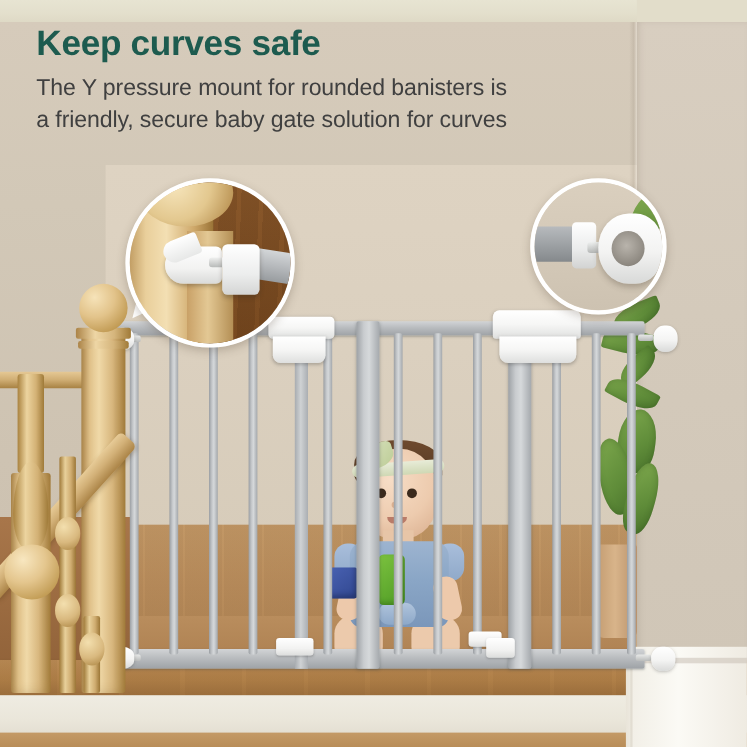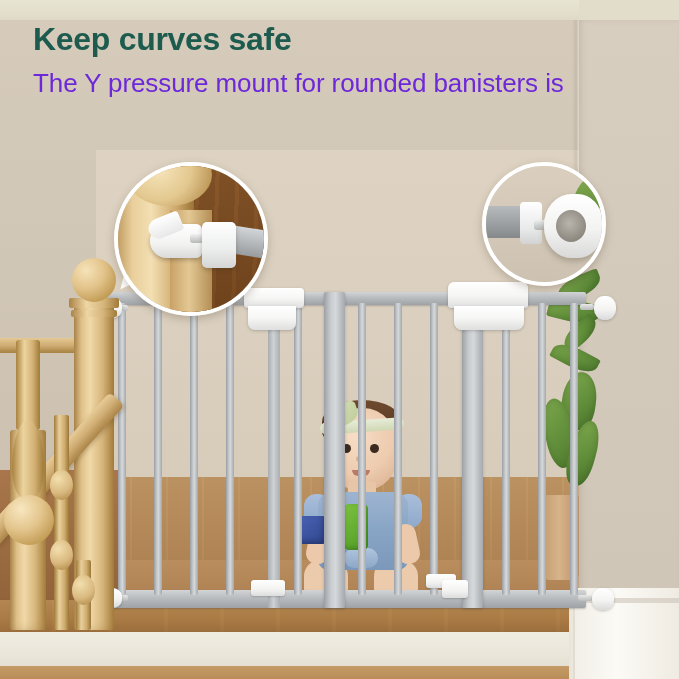--- a/index.html
+++ b/index.html
@@ -407,22 +407,22 @@
   .headline{
     margin:0;
     font-size:32px;line-height:1.19;
     font-weight:bold;
     letter-spacing:-.3px;
     color:#1d5b4f;
   }
   .headline .l2{display:block;}
   .subcopy{
     margin:7px 0 0 0;
-    font-size:26px;line-height:1.40;
-    color:#6d28d9;
+    font-size:21px;line-height:1.40;
+    color:#404040;
     letter-spacing:-.1px;
   }
   .subcopy .s2{display:block;}
 </style>
 </head>
 <body>
 
 <div id="shot">
 
   <div class="ceiling-band"></div>
@@ -552,16 +552,17 @@
     <div class="co-cup"></div>
     <div class="co-cup-in"></div>
   </div>
 
   <div class="text-block">
     <h1 class="headline">
       <span>Keep curves safe</span>
     </h1>
     <p class="subcopy">
       <span>The Y pressure mount for rounded banisters is</span>
+      <span class="s2">a friendly, secure baby gate solution for curves</span>
     </p>
   </div>
 
 </div>
 
 </body></html>

